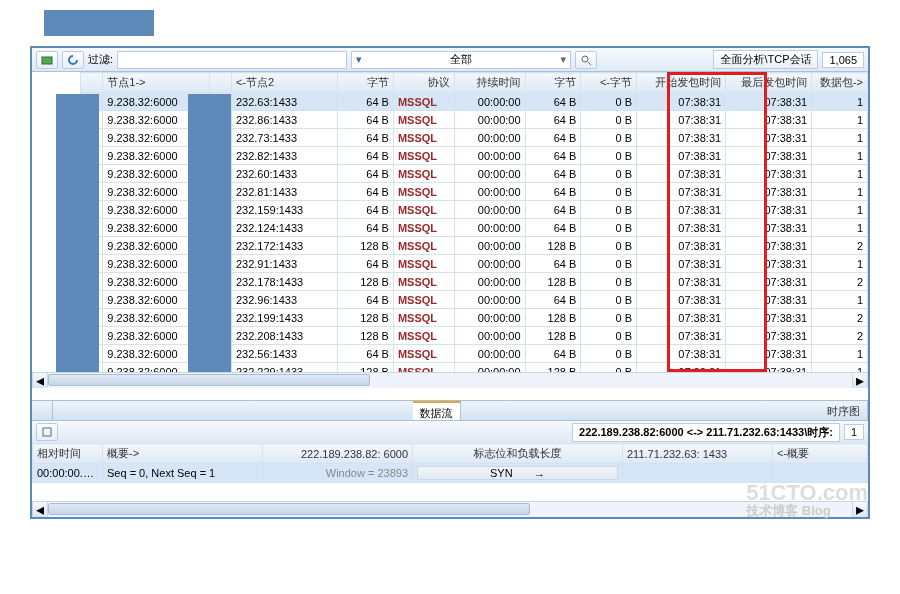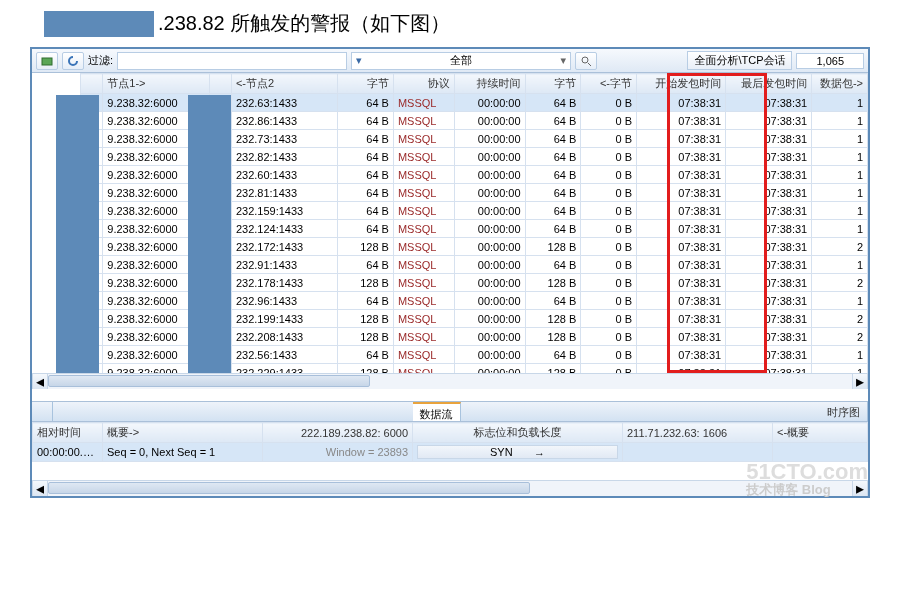--- a/index.html
+++ b/index.html
@@ -11,29 +11,29 @@
 .tabs { display: flex; background: linear-gradient(#eef3fa,#d3e2f2); height: 22px; font-size: 11px; border-bottom: 1px solid #7aa1c9; }
 .tab { padding: 3px 7px; border-right: 1px solid #a8c3de; color: #333; cursor: pointer; white-space: nowrap; }
 .tab.on { background: #fff; border-top: 2px solid #e8a33d; color: #000; }
 
 .toolbar { display: flex; align-items: center; height: 24px; background: linear-gradient(#f6f9fd,#dfe9f5); font-size: 11px; border-bottom: 1px solid #aac0d9; padding: 0 4px; gap: 4px; }
 .icon-btn { width: 22px; height: 18px; border: 1px solid #b8cde4; background: linear-gradient(#fff,#e6eef8); border-radius: 2px; display:flex;align-items:center;justify-content:center;cursor:pointer; }
 .filter-input { flex: 0 0 230px; height: 18px; border: 1px solid #b8cde4; background:#fff; }
 .filter-combo { flex: 0 0 220px; height: 18px; border: 1px solid #b8cde4; background:#fff; display:flex;align-items:center;padding:0 4px;justify-content:space-between; }
 .toolbar .right { margin-left: auto; display:flex;align-items:center;gap:4px; }
 .crumb { background: linear-gradient(#fff,#e9eff8); border:1px solid #b8cde4; padding:1px 6px; }
-.count { border:1px solid #b8cde4; padding:1px 19px; background:#fff; }
+.count { border:1px solid #b8cde4; padding:1px 6px; background:#fff; }
 
 .table-wrap { position: relative; height: 300px; overflow: hidden; padding-left: 48px; }
 table { border-collapse: collapse; width: 100%; font-size: 11px; table-layout: fixed; }
 th, td { border: 1px solid #d6e1ef; padding: 2px 4px; overflow: hidden; text-overflow: ellipsis; white-space: nowrap; height: 18px; }
 th { background: linear-gradient(#f3f7fc,#dde8f5); font-weight: normal; text-align: left; color: #333; }
 tbody tr:first-child td { background: #d6e6f7; }
 .ico-cell { width: 22px; text-align:center; }
-.mssql { color: #9a2a2a; }
+.mssql { color: #9a2a2a; font-weight: bold; }
 .ralign { text-align: right; }
 
 .redbox { position: absolute; top: 0px; left: 635px; width: 100px; height: 300px; border: 3px solid #e21d1d; pointer-events: none; }
 
 .mask1, .mask2 { position: absolute; background: #5d8ab8; }
 .subtabs { display:flex; background: linear-gradient(#eef3fa,#d3e2f2); height:20px; font-size:11px; border-top:1px solid #aac0d9; margin-top:12px;justify-content:space-between; }
 
 .bottom { border-top: 1px solid #aac0d9; }
 .bottom .bar { height: 22px; background: linear-gradient(#f6f9fd,#dfe9f5); display:flex;align-items:center;font-size:11px;padding:0 4px; }
 .bottom .bar .right { margin-left:auto; display:flex;gap:4px;align-items:center; }
@@ -47,21 +47,20 @@
 .sb-btn { width:16px; display:flex;align-items:center;justify-content:center; background:linear-gradient(#f4f8fc,#dce6f2); border-left:1px solid #c8d7e8;border-right:1px solid #c8d7e8; }
 .watermark { position:absolute; right:0; bottom:0; font-size:22px; color:#ddd; font-weight:bold; pointer-events:none; text-align:left; line-height:1; }
 .watermark small { font-size:13px; color:#ccc; display:block; }
 svg{display:block}
 </style>
 </head>
 <body>
 
 <div class="caption">
   <span class="blue-block"></span>
-  <span>.238.82 所触发的警报（如下图）</span>
 </div>
 
 <div class="app">
 
   <div class="toolbar">
     <span class="icon-btn">
         <svg width="12" height="12">
           <rect x="1" y="3" width="10" height="7" fill="#5aa657" stroke="#2f6d2f"></rect>
         </svg>
       </span>
@@ -520,36 +519,47 @@
       <span class="sb-btn">▸</span>
     </div>
 
   <div class="subtabs" id="subtabs">
       <span class="tab">&nbsp;&nbsp;</span>
       <span class="tab on">数据流</span>
       <span class="tab">时序图</span>
     </div>
 
   <div class="bottom">
+    <div class="bar">
+      <span class="icon-btn">
+          <svg width="12" height="12">
+            <rect x="2" y="2" width="8" height="8" fill="none" stroke="#666"></rect>
+          </svg>
+        </span>
+      <div class="right">
+        <span class="b1" style="font-weight:bold">222.189.238.82:6000 &lt;-&gt; 211.71.232.63:1433\时序:</span>
+        <span class="b1">1</span>
+      </div>
+    </div>
     <table>
       <colgroup>
           <col style="width:70px">
           <col style="width:160px">
           <col style="width:150px">
           <col style="width:210px">
           <col style="width:150px">
           <col>
         </colgroup>
       <thead>
           <tr>
         <th>相对时间</th>
         <th>概要-&gt;</th>
         <th class="ralign">222.189.238.82: 6000</th>
         <th style="text-align:center">标志位和负载长度</th>
-        <th>211.71.232.63: 1606</th>
+        <th>211.71.232.63: 1433</th>
         <th>&lt;-概要</th>
       </tr>
         </thead>
       <tbody>
           <tr>
         <td>00:00:00.0…</td>
         <td>Seq = 0, Next Seq = 1</td>
         <td class="ralign" style="color:#888">Window = 23893</td>
         <td>
               <div class="synbox"><span>SYN</span> &nbsp;&nbsp;&nbsp;&nbsp;&nbsp;&nbsp;→</div>

